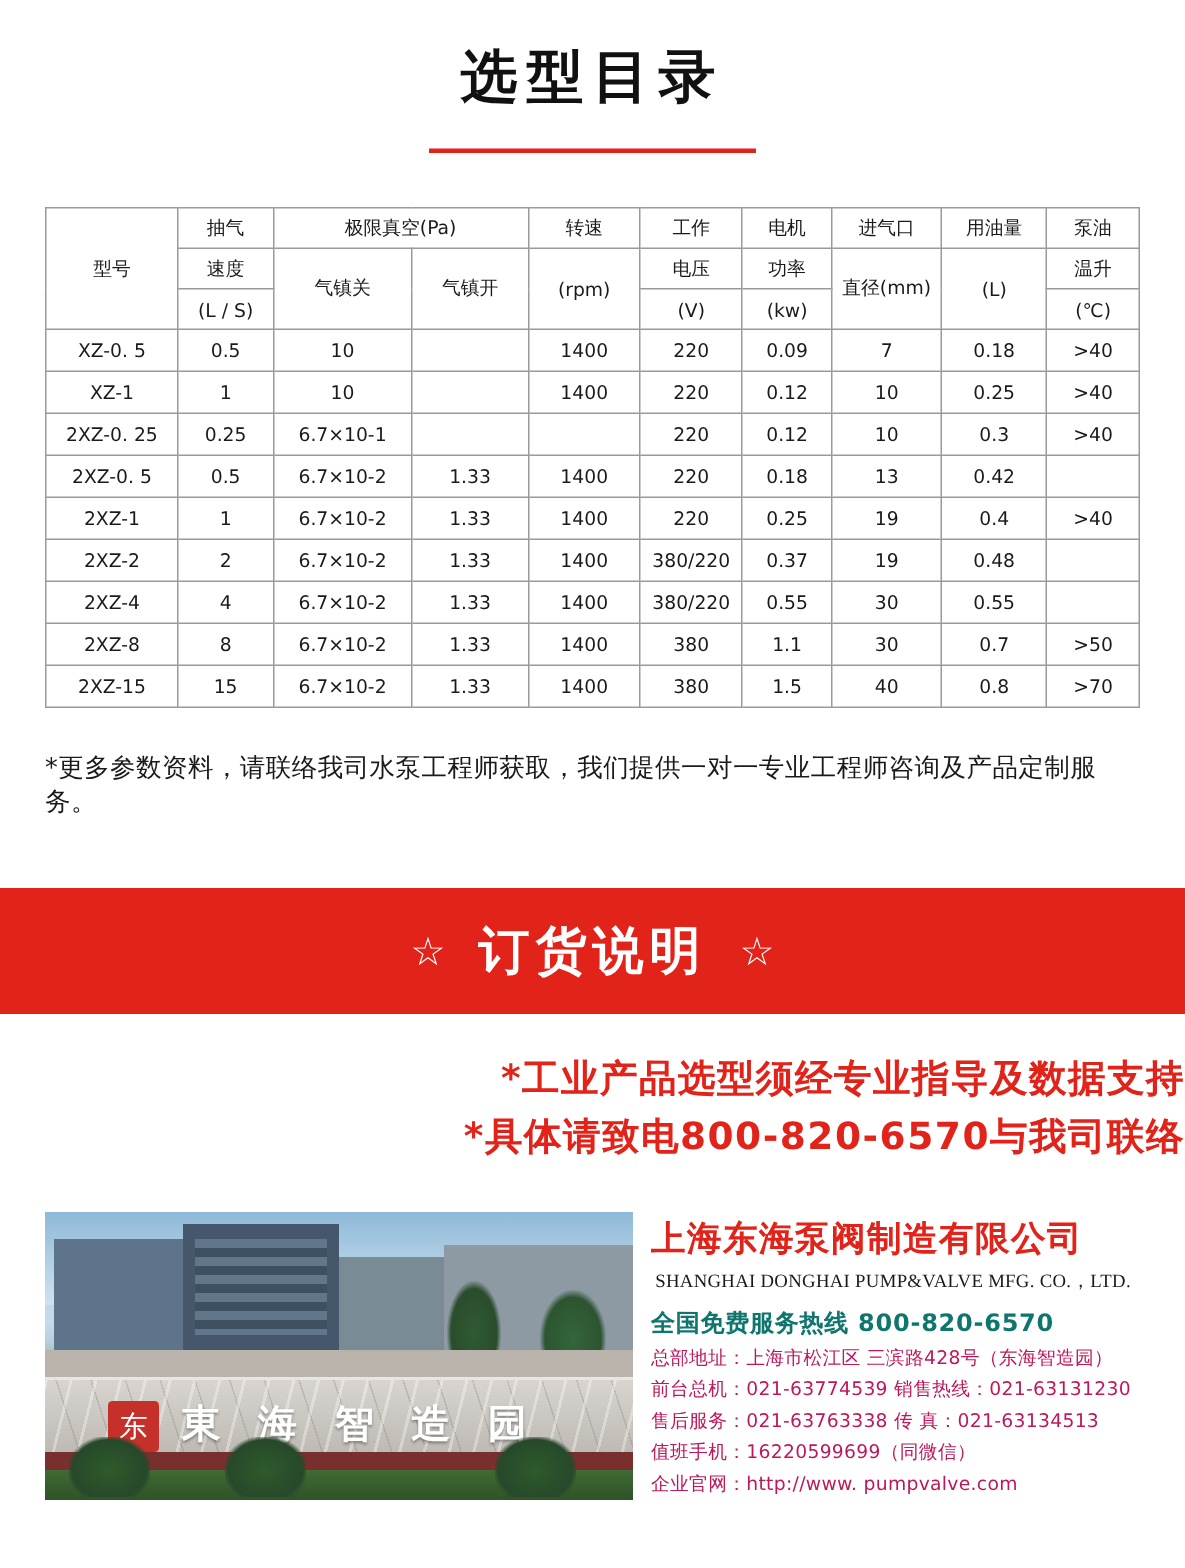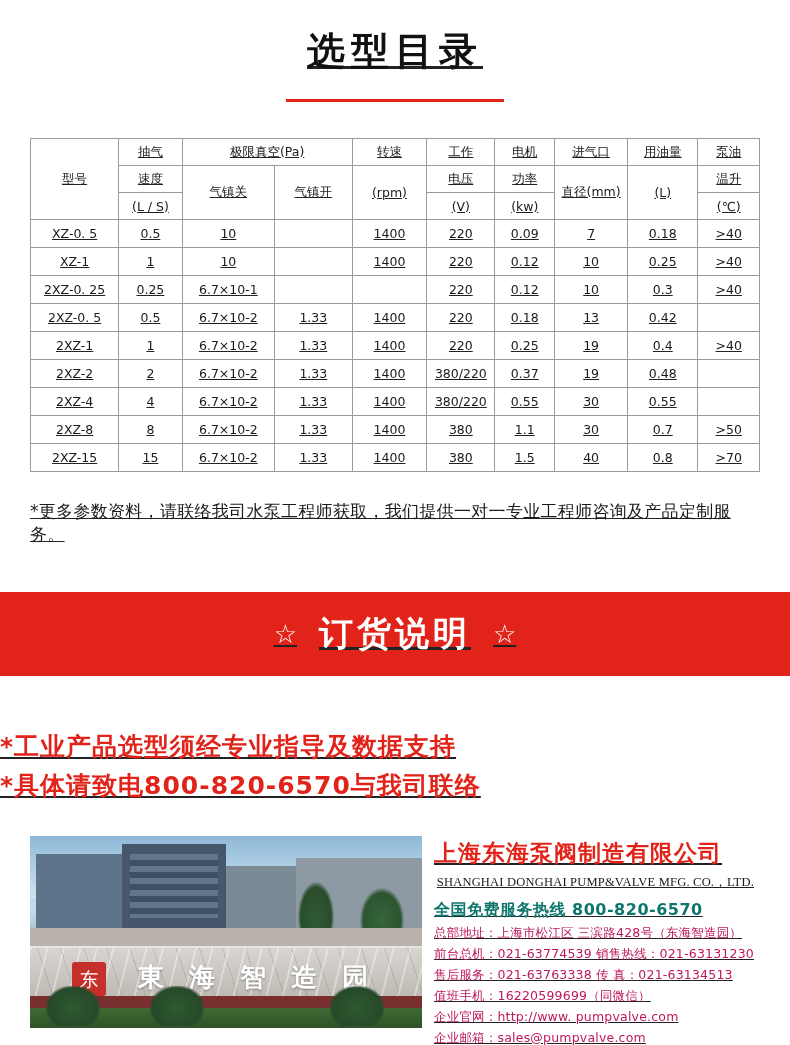--- a/index.html
+++ b/index.html
@@ -11,21 +11,20 @@
     height: 1045px;
     background: #ffffff;
     font-family: "Liberation Sans", sans-serif;
     color: #222;
     overflow: hidden;
   }
   .page {
     position: relative;
     width: 790px;
     height: 891px;
-    text-decoration: underline;
   }
 
   
   .title-block {
     text-align: center;
     padding-top: 26px;
   }
   .title-block h1 {
     margin: 0;
     font-size: 38px;
@@ -105,22 +104,22 @@
   }
   .red-band .band-text {
     font-size: 34px;
     font-weight: bold;
     letter-spacing: 4px;
     font-family: "DejaVu Sans", sans-serif;
   }
 
   
   .order-notes {
-    text-align: left;
-    padding-top: 52px;
+    text-align: right;
+    padding-top: 24px;
   }
   .order-notes .line {
     color: #e2231a;
     font-size: 25px;
     font-weight: bold;
     letter-spacing: 1px;
     line-height: 1.55;
     font-family: "DejaVu Sans", sans-serif;
   }
 
@@ -187,21 +186,21 @@
       repeating-linear-gradient(104deg, rgba(255,255,255,.35) 0 2px, rgba(0,0,0,0) 2px 16px),
       repeating-linear-gradient(72deg, rgba(120,115,110,.25) 0 1px, rgba(0,0,0,0) 1px 22px);
   }
   .photo .emblem {
     position: absolute; left: 42px; top: 14px; width: 34px; height: 34px;
     background: #c5302a; border-radius: 3px;
     color: #fff; font-size: 19px; line-height: 34px; text-align: center;
     font-family: "DejaVu Sans", sans-serif;
   }
   .photo .stone-text {
-    position: absolute; left: 108px; top: 12px;
+    position: absolute; left: 91px; top: 12px;
     color: #ffffff;
     font-size: 26px;
     letter-spacing: 8px;
     font-weight: bold;
     font-family: "DejaVu Sans", sans-serif;
     text-shadow: 0 1px 2px rgba(0,0,0,.35);
   }
   .photo .hedge {
     position: absolute; left: 0; top: 160px; width: 100%; height: 14px;
     background: #7a2f2f;
@@ -458,17 +457,16 @@
 
     <div class="company">
       <div class="cn-name">上海东海泵阀制造有限公司</div>
       <div class="en-name">SHANGHAI DONGHAI PUMP&amp;VALVE MFG. CO.，LTD.</div>
       <div class="hotline">全国免费服务热线  800-820-6570</div>
       <div class="contact-line">总部地址：上海市松江区 三滨路428号（东海智造园）</div>
       <div class="contact-line">前台总机：021-63774539   销售热线：021-63131230</div>
       <div class="contact-line">售后服务：021-63763338   传    真：021-63134513</div>
       <div class="contact-line">值班手机：16220599699（同微信）</div>
       <div class="contact-line">企业官网：http://www. pumpvalve.com</div>
-      <div class="contact-line">企业邮箱：sales@pumpvalve.com</div>
     </div>
   </div>
 
 </div>
 
 </body></html>

